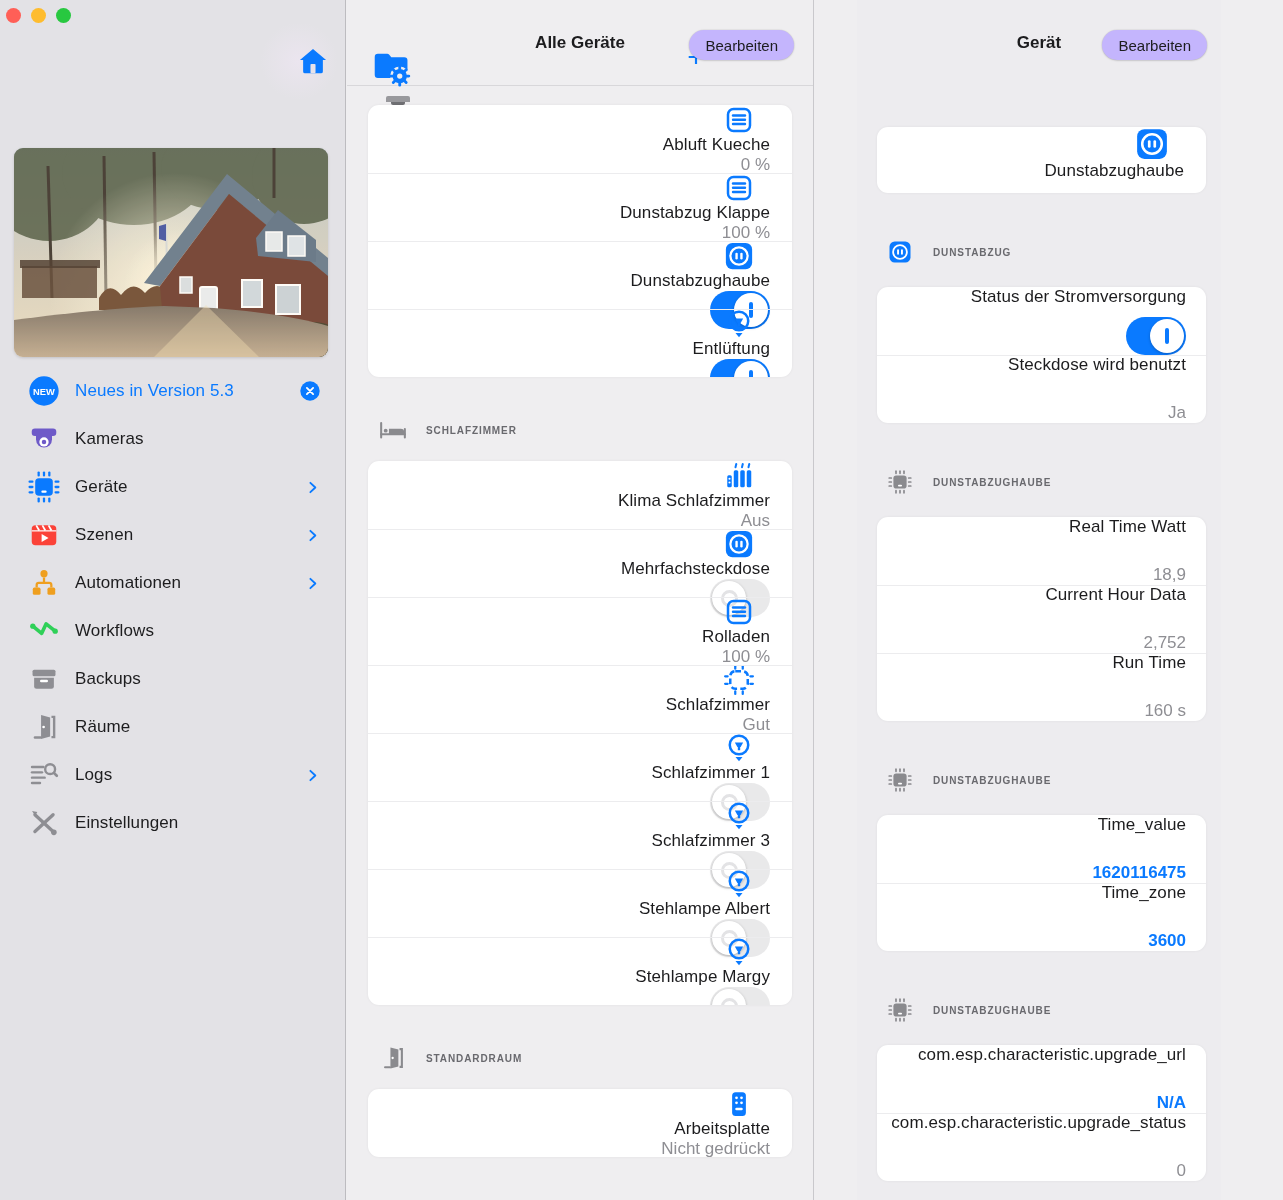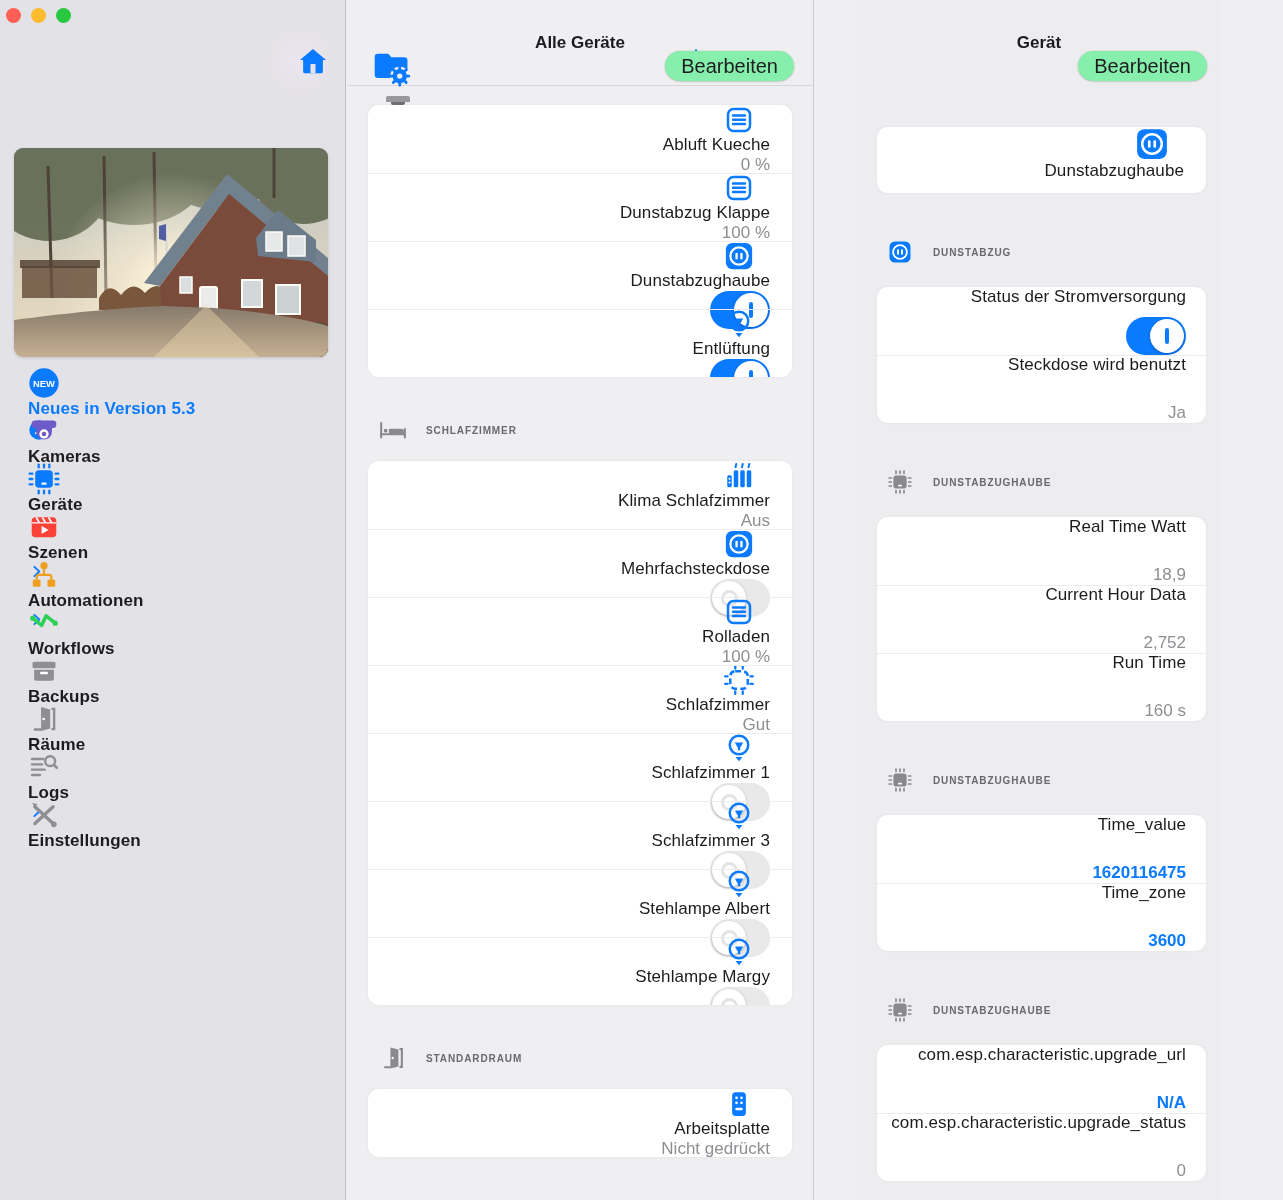--- a/index.html
+++ b/index.html
@@ -16,35 +16,35 @@
   .sidebar{position:absolute;left:0;top:0;width:346px;height:1200px;
     background:radial-gradient(circle 52px at 299px 61px, #ebe5ef 0%, rgba(235,229,239,0) 75%), #e3e2e6;
     border-right:1px solid #bdbcc0;box-sizing:border-box;}
   .traffic{position:absolute;left:6px;top:8px;display:flex;gap:10px;}
   .tl{width:15px;height:15px;border-radius:50%;}
   .tl.red{background:#ff5f57;}.tl.yellow{background:#febc2e;}.tl.green{background:#28c840;}
   .home-btn{position:absolute;left:297px;top:45px;width:32px;height:32px;color:var(--accent);cursor:default;}
   .photo{position:absolute;left:14px;top:148px;width:314px;height:209px;border-radius:9px;overflow:hidden;box-shadow:0 1px 3px rgba(0,0,0,0.15);}
   .photo svg{display:block;}
   .nav{position:absolute;left:0;top:367px;width:100%;}
-  .nav-item{height:48px;display:flex;align-items:flex-start;padding:0 24px 0 28px;flex-direction:column;}
+  .nav-item{height:48px;display:flex;align-items:center;padding:0 24px 0 28px;}
   .nav-icon{width:32px;height:32px;margin-right:15px;}
-  .nav-label{font-size:17px;font-weight:700;color:#1d1d1f;flex:1;letter-spacing:0.1px;}
+  .nav-label{font-size:17px;font-weight:400;color:#1d1d1f;flex:1;letter-spacing:0.1px;}
   .nav-item.highlight .nav-label{color:var(--accent);}
   .nav-close{width:22px;height:22px;}
   .nav-chevron{width:17px;height:17px;}
 
   
   .devices-panel{position:absolute;left:347px;top:0;width:467px;height:1200px;background:#efeef0;border-right:1px solid #c9c8cc;box-sizing:border-box;}
   .detail-panel{position:absolute;left:857px;top:0;width:364px;height:1200px;background:#edecef;}
   .col-header{position:relative;height:85px;}
   .devices-panel .col-header{border-bottom:1px solid #d8d7da;}
   .col-title{position:absolute;left:0;right:0;top:0;height:85px;display:flex;align-items:center;justify-content:center;font-size:17px;font-weight:700;color:#1c1c1e;}
-  .pill-btn{position:absolute;top:51px;height:30px;padding:0 16px;background:#86efac;border:none;border-radius:15px;
-    font-family:"Liberation Sans",sans-serif;font-size:20px;color:#1d1d1f;display:flex;align-items:center;
+  .pill-btn{position:absolute;top:30px;height:30px;padding:0 16px;background:#c4b5fd;border:none;border-radius:15px;
+    font-family:"Liberation Sans",sans-serif;font-size:15px;color:#1d1d1f;display:flex;align-items:center;
     box-shadow:0 0.5px 2px rgba(0,0,0,0.22), 0 0 0 0.5px rgba(0,0,0,0.04);}
   .devices-panel .pill-btn{right:19px;}
   .detail-panel .pill-btn{right:14px;}
   .plus-btn{position:absolute;left:334px;top:42px;width:30px;height:30px;display:flex;align-items:center;justify-content:center;
     font-size:30px;font-weight:300;color:var(--accent);line-height:30px;}
   .folder-wrap{position:absolute;left:25px;top:47px;width:40px;height:40px;color:var(--accent);}
   .scroll-fragment{position:absolute;left:39px;top:96px;width:24px;height:6px;background:#98989c;border-radius:2px 2px 0 0;}
   .scroll-fragment::after{content:"";position:absolute;left:5px;top:6px;width:14px;height:3px;background:#6f6f73;border-radius:0 0 2px 2px;}
 
   .scroll{position:absolute;top:86px;left:0;right:0;bottom:0;overflow:hidden;}

